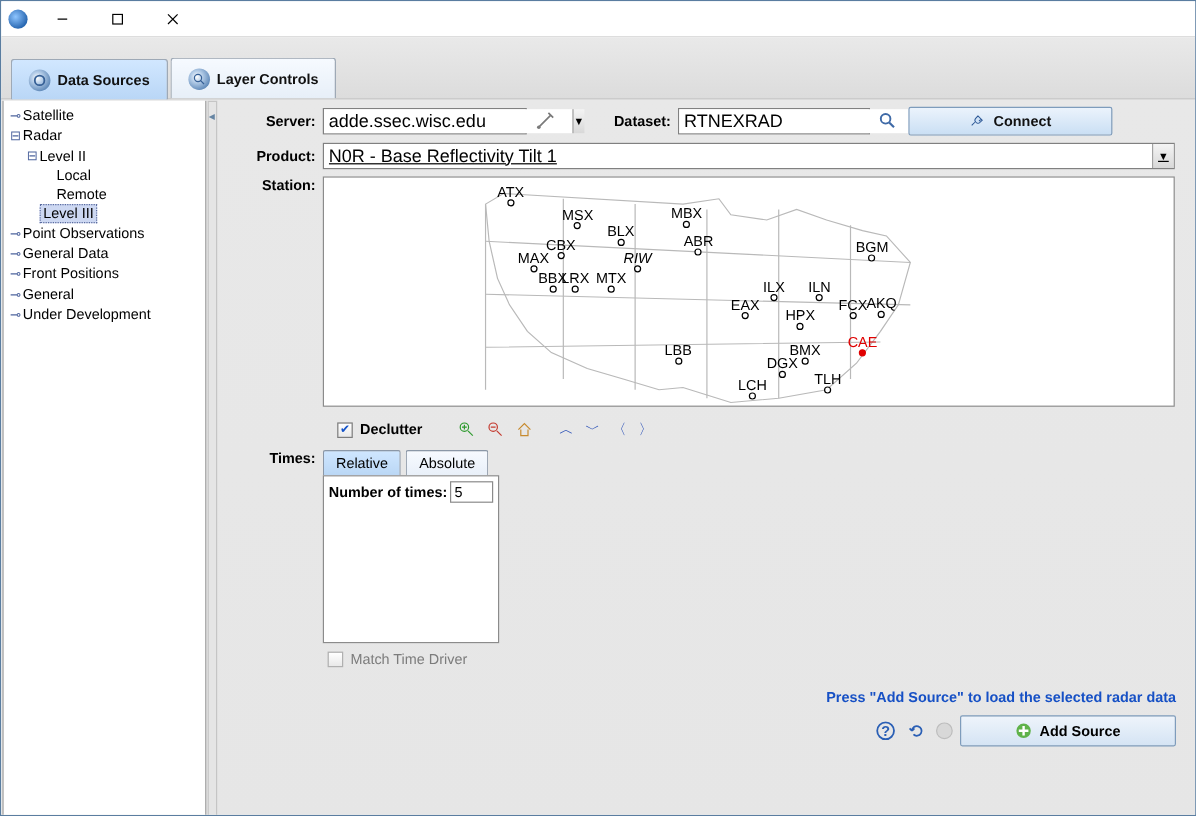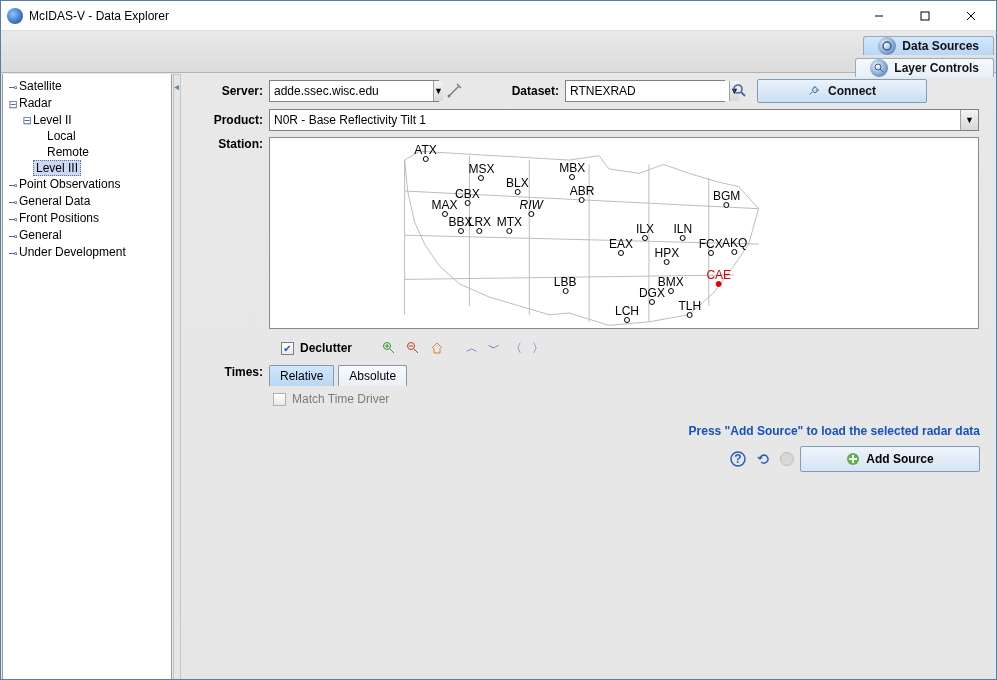--- a/index.html
+++ b/index.html
@@ -5,21 +5,21 @@
 * { box-sizing: border-box; margin: 0; padding: 0; font-family: "Segoe UI", Tahoma, sans-serif; font-size: 12px; }
 body { background: #fff; width: 997px; height: 680px; border: 1px solid #5a7da0; overflow: hidden; }
 
 
 .titlebar { height: 30px; background: #fff; display: flex; align-items: center; padding: 0 2px 0 6px; border-bottom: 1px solid #ddd; }
 .titlebar .app-icon { width: 16px; height: 16px; margin-right: 6px; border-radius: 50%; background: radial-gradient(circle at 6px 6px,#8ec5ff 0%, #2968b2 70%); display:inline-block;}
 .titlebar .title { color:#000; flex:1; }
 .titlebar .wbtn { width: 46px; height: 28px; display:flex; align-items:center; justify-content:center; color:#222; }
 
 
-.tabsbar { height: 42px; background: linear-gradient(#e9e9e9,#dcdcdc); border-bottom: 1px solid #b2b2b2; display:flex; align-items:flex-end; padding-left:8px; gap:0;flex-direction:column; }
+.tabsbar { height: 52px; background: linear-gradient(#e9e9e9,#dcdcdc); border-bottom: 1px solid #b2b2b2; display:flex; align-items:flex-end; padding-left:8px; gap:0; }
 .tab { height:34px; padding:0 14px; display:flex; align-items:center; gap:6px; border:1px solid #9ea9b6; border-bottom:none; border-radius:3px 3px 0 0; background:linear-gradient(#f6faff,#e7eff8); margin-right:2px; margin-top:4px; }
 .tab.active { background:linear-gradient(#d1e7ff,#b9d6f6); position:relative; top:1px; }
 .tab .tab-icon { width:18px; height:18px; border-radius:50%; background: radial-gradient(circle at 7px 7px,#ffffff 0%, #b5cde8 30%, #5e88b8 75%); display:flex; align-items:center; justify-content:center; }
 .tab .tab-icon svg { width:12px; height:12px; }
 .tab-label { font-weight:bold; color:#111; }
 
 
 .main { display:flex; height:610px; background: linear-gradient(#e8e8e8,#e6e6e6); }
 
 
@@ -32,28 +32,28 @@
 .tree li { line-height:16px; white-space:nowrap; color:#000; }
 .tree .toggle { display:inline-block; width:12px; text-align:center; color:#5268a0; font-size:11px; vertical-align:middle;}
 .tree .dot { display:inline-block; width:12px; }
 .tree .sel { background:#cdd8f2; border:1px dotted #5b6c9e; padding:0 2px;}
 
 
 .content { flex:1; padding:6px 8px 6px 18px; }
 .row { display:flex; align-items:center; margin-bottom:6px; }
 .lbl { width:70px; text-align:right; font-weight:bold; padding-right:6px; }
 .combo { height:22px; border:1px solid #808080; background:#fff; display:flex; align-items:center; }
-.combo input { border:none; outline:none; height:20px; padding:0 4px; flex:1; font-size:12px; }
+.combo input { border:none; outline:none; height:20px; padding:0 4px; flex:1; font-size:15px; }
 .combo .arrow, .btn-arrow { width:18px; height:20px; background:linear-gradient(#f4f4f4,#d8d8d8); border-left:1px solid #a2a2a2; display:flex; align-items:center; justify-content:center; font-size:9px; }
 .iconbtn { width:22px; height:22px; display:flex; align-items:center; justify-content:center; margin-left:4px; color:#555; }
 .connect-btn { flex:1; max-width:170px; height:24px; margin-left:6px; background:linear-gradient(#ebf3fc,#cadff4); border:1px solid #7e9cbc; border-radius:2px; display:flex; align-items:center; justify-content:center; gap:6px; font-weight:bold; color:#111;}
 .connect-btn svg{width:14px;height:14px;}
 
 
-.prodcombo { flex:1; max-width:710px; }
+.prodcombo { flex:1; max-width:710px;text-decoration:underline; }
 
 
 .maparea { flex:1; max-width:710px; height:192px; border:1px solid #8b8b8b; background:#fff; position:relative; overflow:hidden; }
 .station { position:absolute; transform:translate(-50%,-50%); font-family:monospace; font-size:11px; color:#000; text-align:center; line-height:9px; pointer-events:auto;}
 .station .s-dot{ display:block; width:6px;height:6px;border:1px solid #000; border-radius:50%; margin:1px auto 0; background:#fff;}
 .station.sel { color:#e00000; }
 .station.sel .s-dot{ background:#e00000; border-color:#e00000;}
 
 .ussvg { position:absolute; inset:0; width:100%; height:100%; }
 .ussvg path { fill:none; stroke:#b9b9b9; stroke-width:1; }
@@ -83,21 +83,20 @@
 .roundicon { width:20px;height:20px; display:flex;align-items:center;justify-content:center;}
 .roundicon svg{width:16px;height:16px;}
 .addsource { width:180px; height:26px; border:1px solid #7e9cbc; border-radius:2px; background:linear-gradient(#eef4fb,#d5e4f4); display:flex; align-items:center; justify-content:center; gap:6px; font-weight:bold;}
 .status-dot { width:14px;height:14px;border-radius:50%;background:#d8d8d8;border:1px solid #bdbdbd;}
 </style>
 </head>
 <body>
 
 <div class="titlebar">
   <span class="app-icon"></span>
-  <span class="title">McIDAS-V - Data Explorer</span>
   <div class="wbtn">
       <svg width="10" height="10">
         <line x1="1" y1="5" x2="9" y2="5" stroke="#000"></line>
       </svg>
     </div>
   <div class="wbtn">
       <svg width="10" height="10">
         <rect x="1" y="1" width="8" height="8" fill="none" stroke="#000"></rect>
       </svg>
     </div>
@@ -269,20 +268,26 @@
       <span class="navarrow">〉</span>
     </div>
 
     <div class="row" style="align-items:flex-start;">
       <div class="lbl">Times:</div>
       <div class="times-wrap">
         <div class="times-tabs">
           <div class="times-tab active"><span>Relative</span></div>
           <div class="times-tab"><span>Absolute</span></div>
         </div>
+        <div class="times-body">
+          <div class="numrow">
+            <span style="font-weight:bold">Number of times:</span>
+            <input value="5" style="">
+          </div>
+        </div>
         <div class="match-row">
           <span class="cbx"></span>
           <span>Match Time Driver</span>
         </div>
       </div>
     </div>
 
     <div class="hint">Press "Add Source" to load the selected radar data</div>
 
     <div class="footer">

